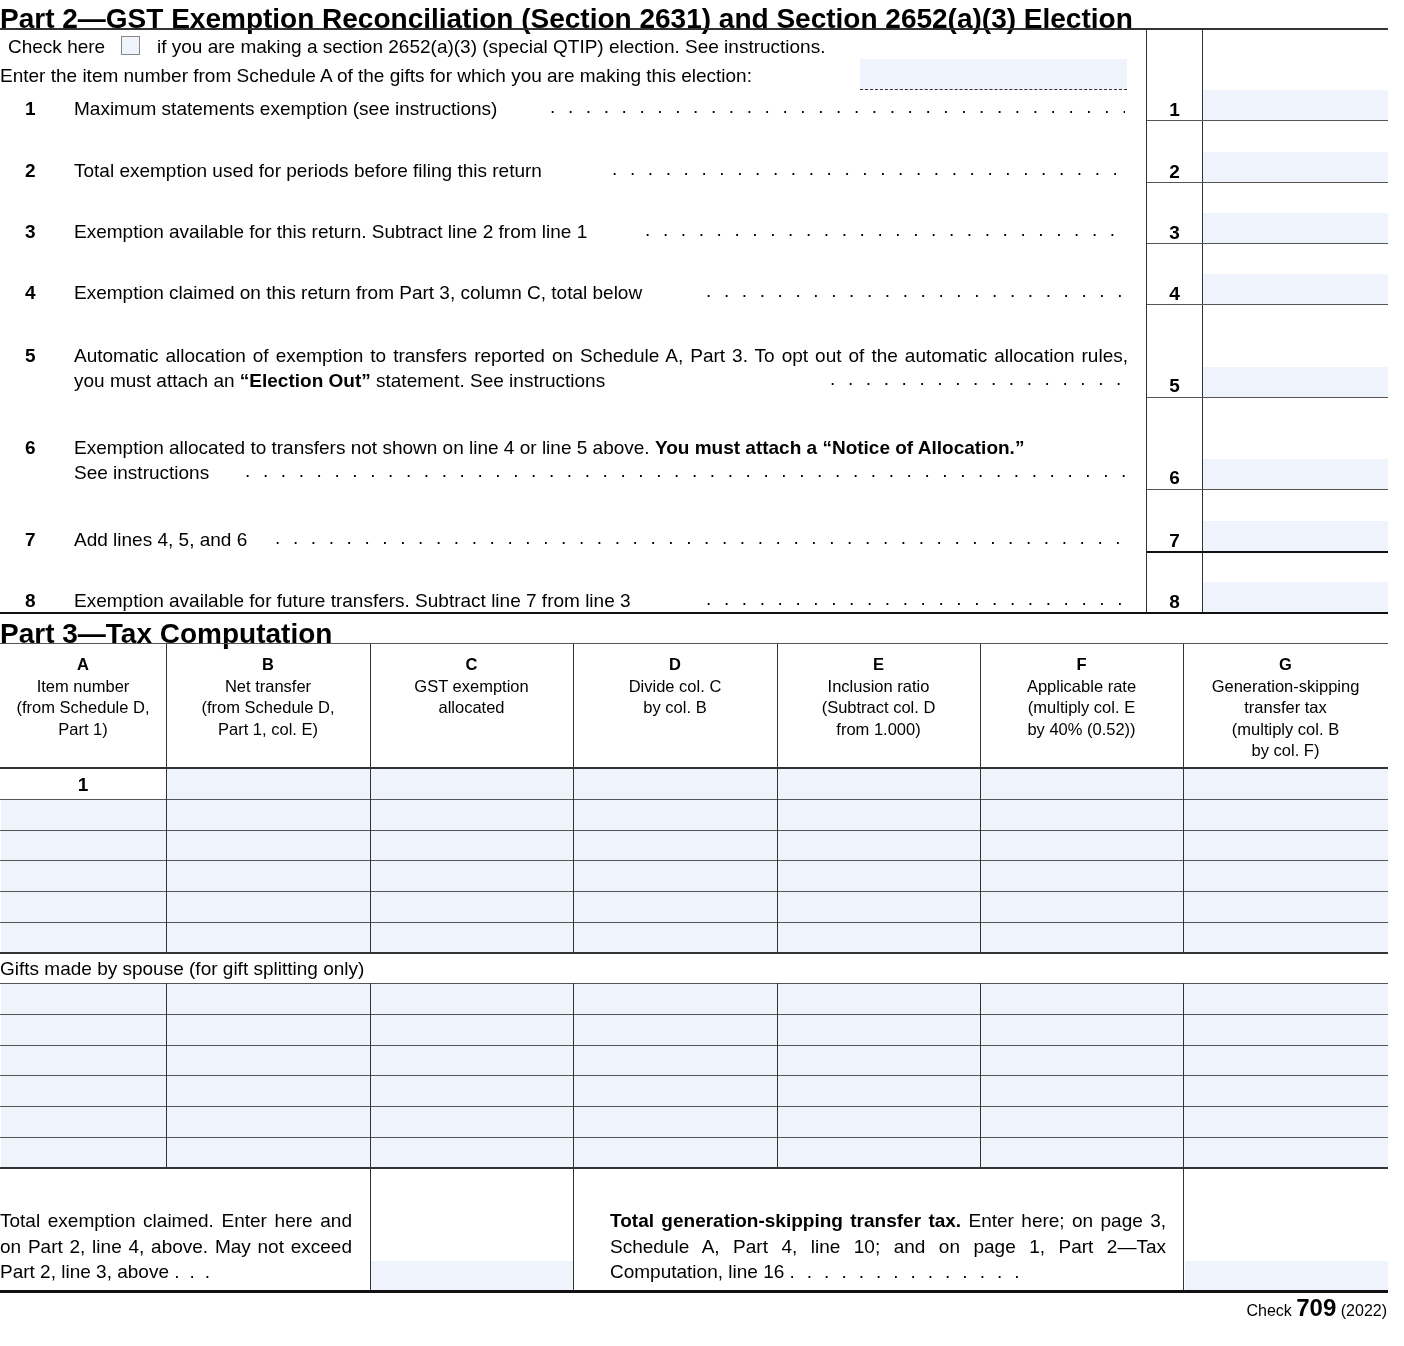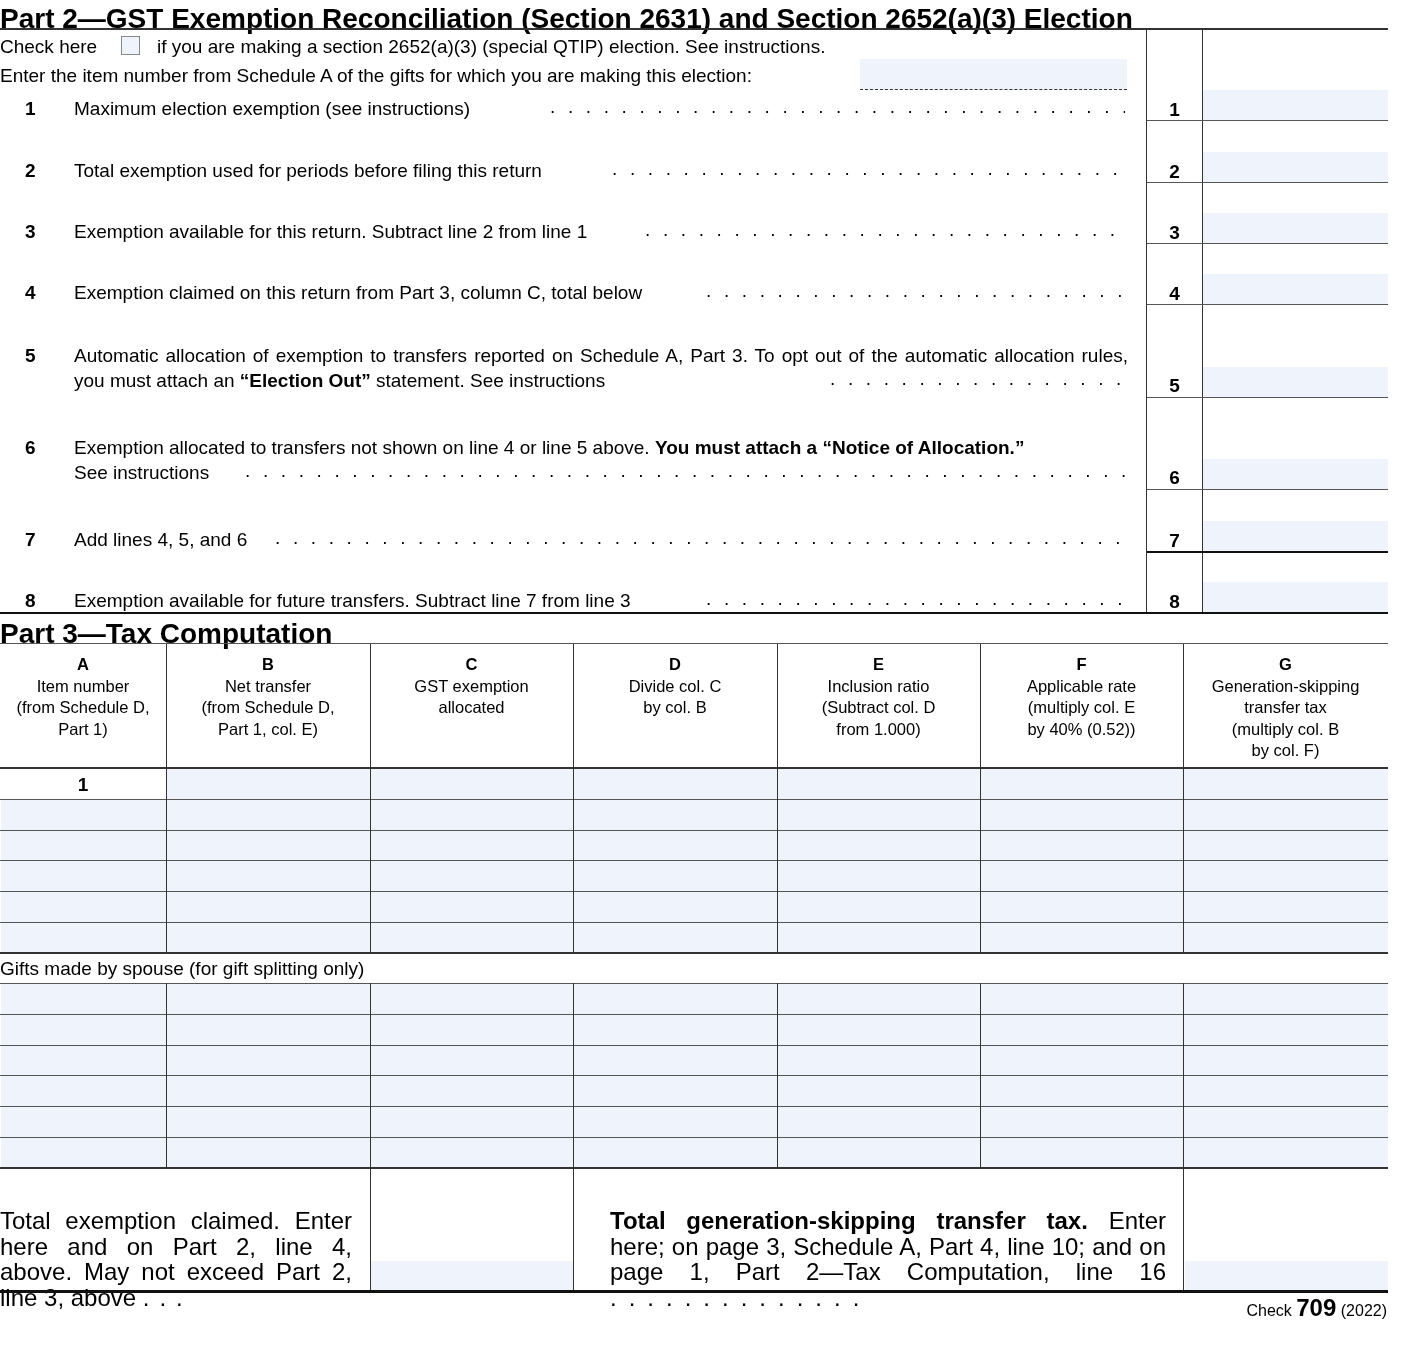--- a/index.html
+++ b/index.html
@@ -13,43 +13,43 @@
   .txt{position:absolute;font-size:19px;white-space:nowrap;}
   .lnum{position:absolute;font-size:19px;font-weight:bold;}
   .dots{position:absolute;font-size:19px;letter-spacing:12.6px;white-space:nowrap;overflow:hidden;}
   .fill{position:absolute;background:#eff3fc;}
   .boxnum{position:absolute;font-size:19px;font-weight:bold;width:55px;text-align:center;}
   .chk{position:absolute;width:19px;height:19px;border:1px solid #888;background:#eff3fc;box-sizing:border-box;}
   .para{position:absolute;font-size:19px;line-height:25px;text-align:justify;}
   .th{position:absolute;font-size:16.5px;text-align:center;line-height:21.5px;}
   .th b{display:block;}
   .cell{position:absolute;background:#eff3fc;}
-  .tot{position:absolute;font-size:24px;line-height:25.5px;text-align:justify;}
+  .tot{position:absolute;font-size:19px;line-height:25.5px;text-align:justify;}
   .foot-l{position:absolute;font-size:19px;font-style:italic;margin-top:48px;}
   .foot-r{position:absolute;font-size:16px;}
   .foot-r b{font-size:24px;}
 </style>
 </head>
 <body>
 
 <div class="abs h-title" style="top:3px;">Part 2—GST Exemption Reconciliation (Section 2631) and Section 2652(a)(3) Election</div>
 <div class="hline" style="top:28px;left:0;width:1388px;"></div>
 
-<span class="txt" style="left:0;top:36px;">Check here</span>
+<span class="txt" style="left:8px;top:36px;">Check here</span>
 <div class="chk" style="left:121px;top:36px;"></div>
 <span class="txt" style="left:157px;top:36px;">if you are making a section 2652(a)(3) (special QTIP) election. See instructions.</span>
 
 <span class="txt" style="left:0;top:65px;">Enter the item number from Schedule A of the gifts for which you are making this election:</span>
 <div class="fill" style="left:860px;top:59px;width:267px;height:30px;border-bottom:1px dashed #333;"><span></span></div>
 
 <div class="vline" style="left:1146px;top:29px;height:584px;"></div>
 <div class="vline" style="left:1202px;top:29px;height:584px;"></div>
 
 <span class="lnum" style="left:25px;top:98px;">1</span>
-<span class="txt" style="left:74px;top:98px;">Maximum election exemption (see instructions)</span>
+<span class="txt" style="left:74px;top:98px;">Maximum statements exemption (see instructions)</span>
 <span class="dots" style="left:550px;top:96px;width:575px;">...........................................</span>
 <div class="boxnum" style="left:1147px;top:99px;">1</div>
 <div class="fill" style="left:1203px;top:90px;width:185px;height:30px;"><span></span></div>
 <div class="hline thin" style="top:120px;left:1147px;width:241px;"></div>
 
 <span class="lnum" style="left:25px;top:160px;">2</span>
 <span class="txt" style="left:74px;top:160px;">Total exemption used for periods before filing this return</span>
 <span class="dots" style="left:612px;top:158px;width:513px;">......................................</span>
 <div class="boxnum" style="left:1147px;top:161px;">2</div>
 <div class="fill" style="left:1203px;top:152px;width:185px;height:30px;"><span></span></div>

